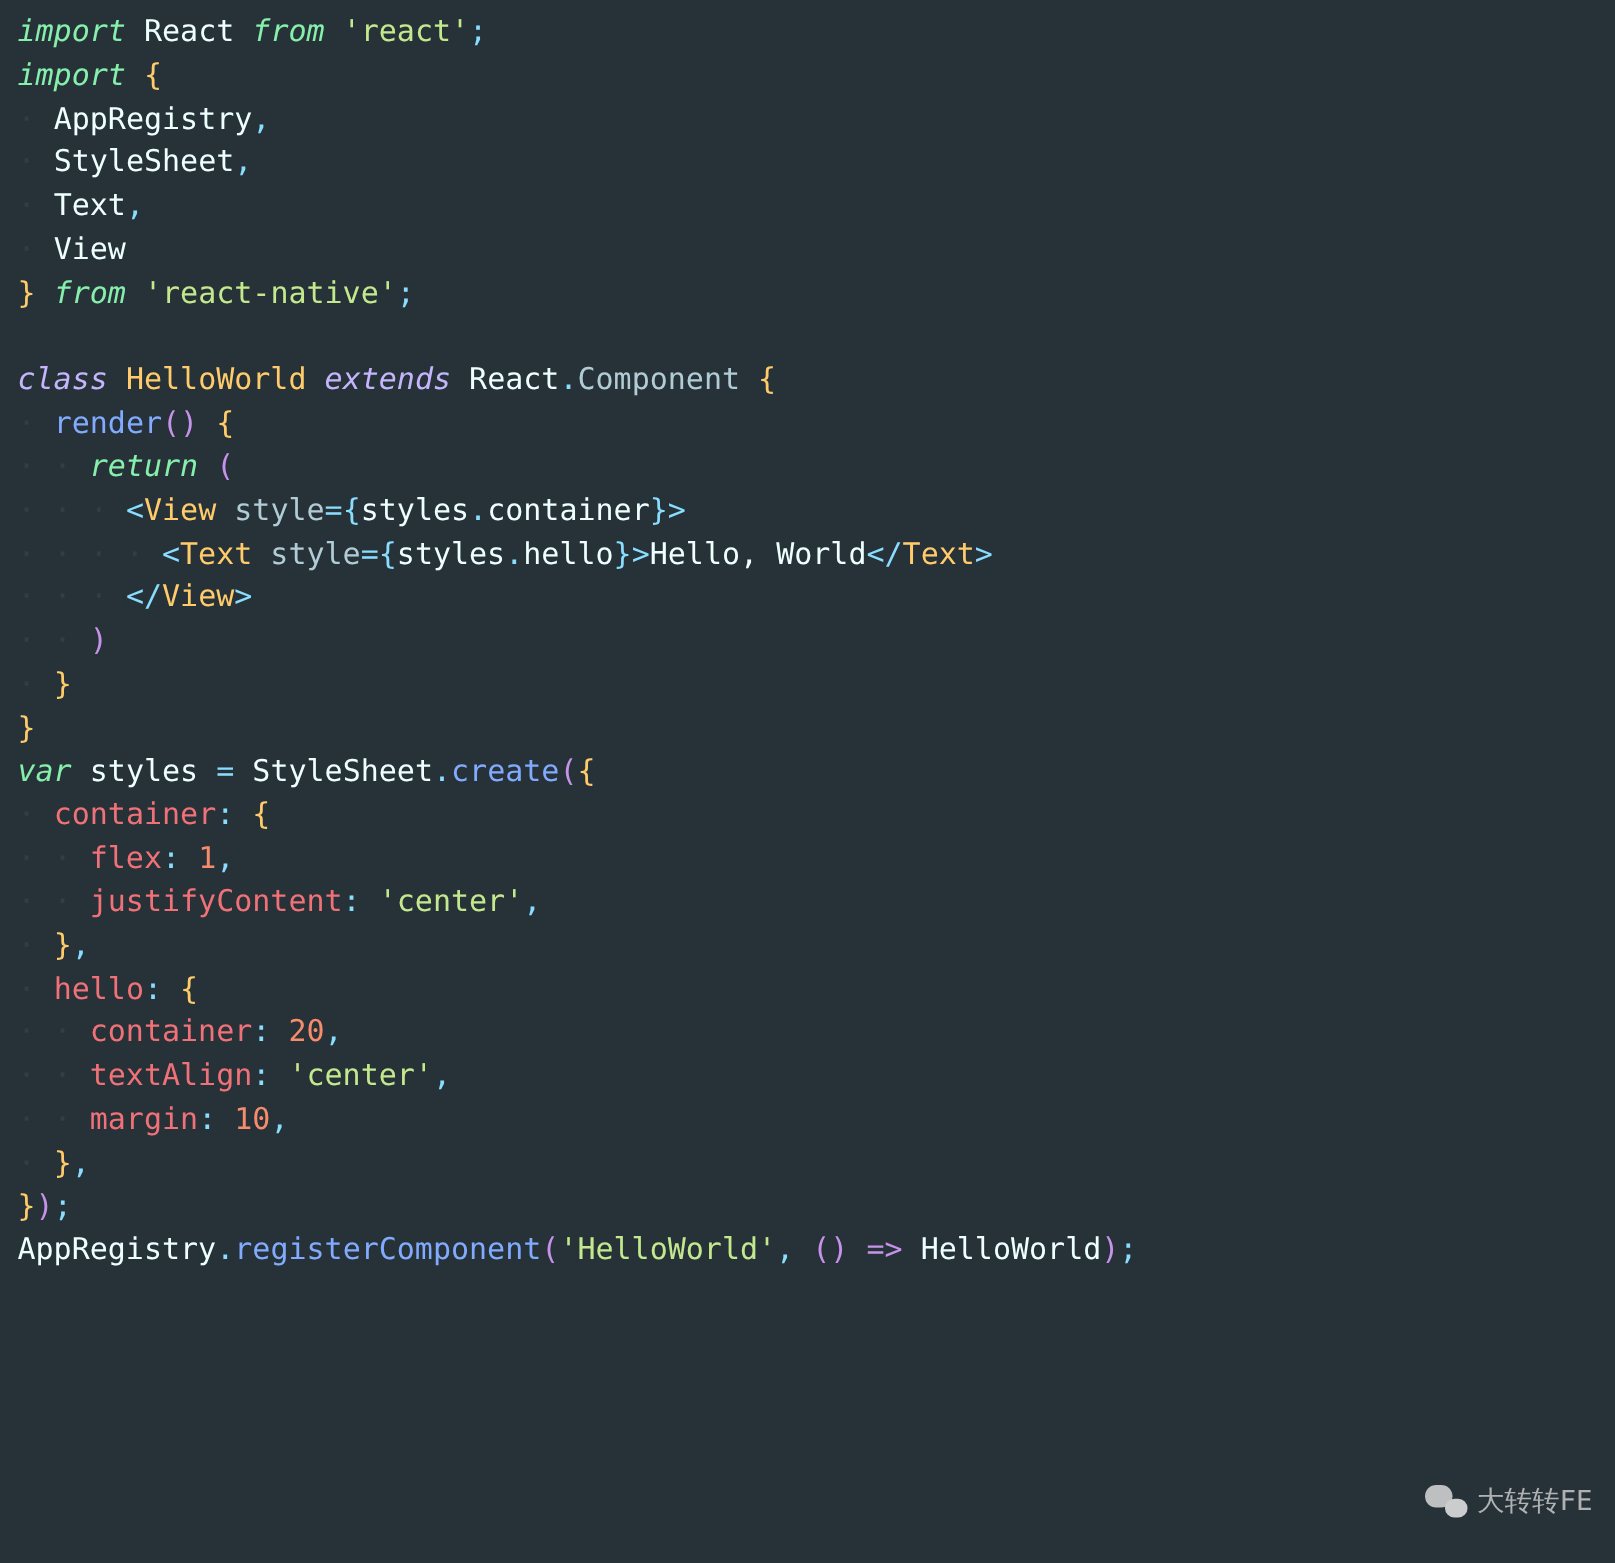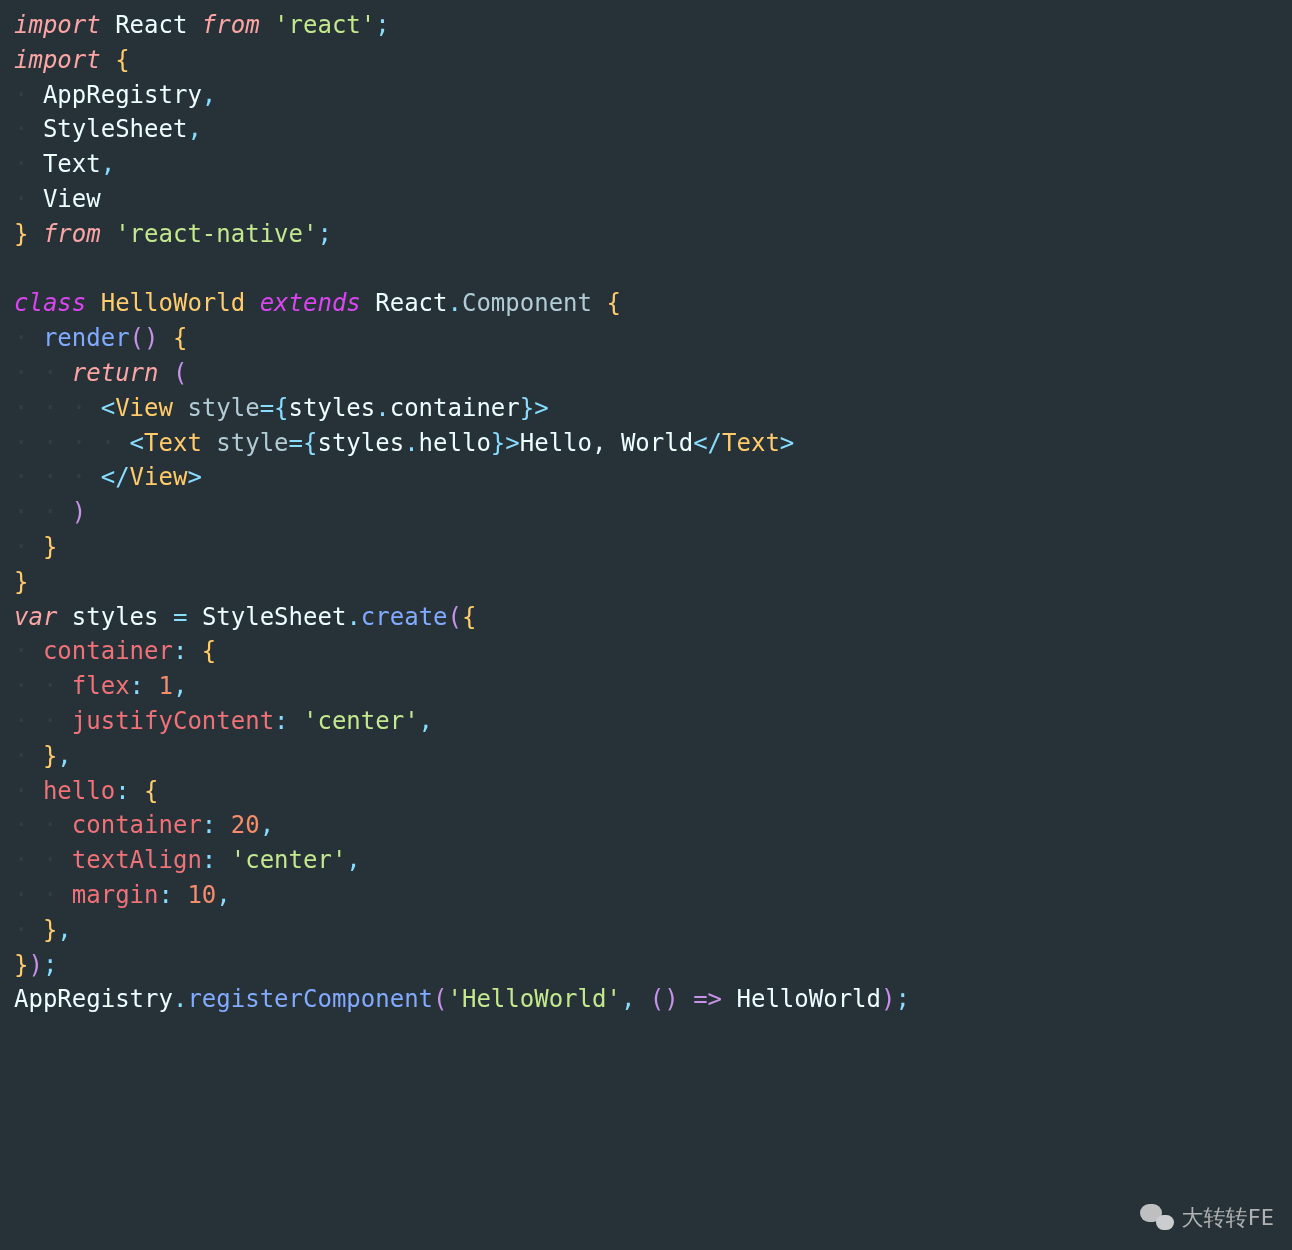--- a/index.html
+++ b/index.html
@@ -16,39 +16,39 @@
       padding: 8px 14px;
       width: 1292px;
       height: 1250px;
       overflow: hidden;
       position: relative;
     }
     pre {
       font-family: inherit;
       white-space: pre;
     }
-    .kw { color: #fca5a5; font-style: italic; }
+    .kw { color: #86efac; font-style: italic; }
     .kw-n { color: #c792ea; }
-    .kw-class { color: #d946ef; font-style: italic; }
+    .kw-class { color: #c4b5fd; font-style: italic; }
     .ident { color: #eeffff; margin-top: 37px; }
     .str { color: #c3e88d; margin-top: 32px; }
     .punct { color: #89ddff; }
     .brace { color: #ffcb6b; }
     .paren { color: #c792ea; }
     .name { color: #ffcb6b; }
     .method { color: #82aaff; }
     .attr { color: #b2ccd6; margin-top: 16px; }
     .tag { color: #f07178; }
     .num { color: #f78c6c; }
     .comp { color: #b2ccd6; margin-top: 48px; }
     .dots { color: #37474f; opacity: 0.6; }
     
     .watermark {
       position: absolute;
-      bottom: 16px;
+      bottom: 32px;
       right: 18px;
       display: flex;
       align-items: center;
       gap: 6px;
       opacity: 0.85;
     }
     .wechat-icon {
       width: 38px;
       height: 32px;
       position: relative;

